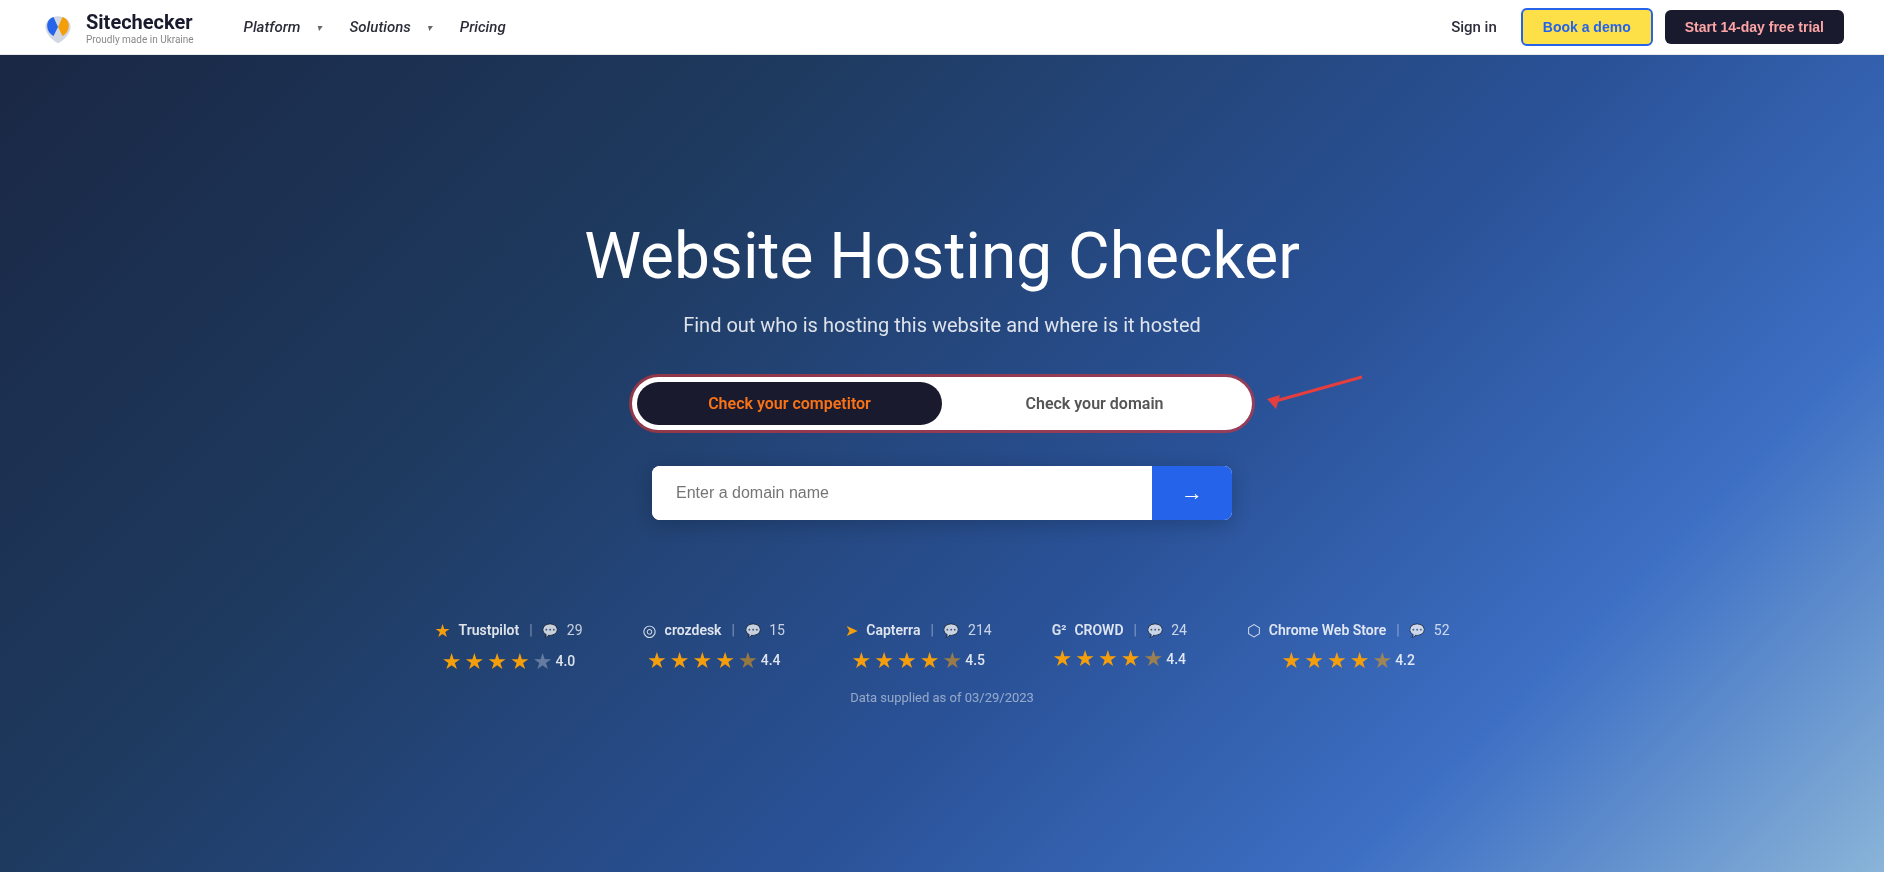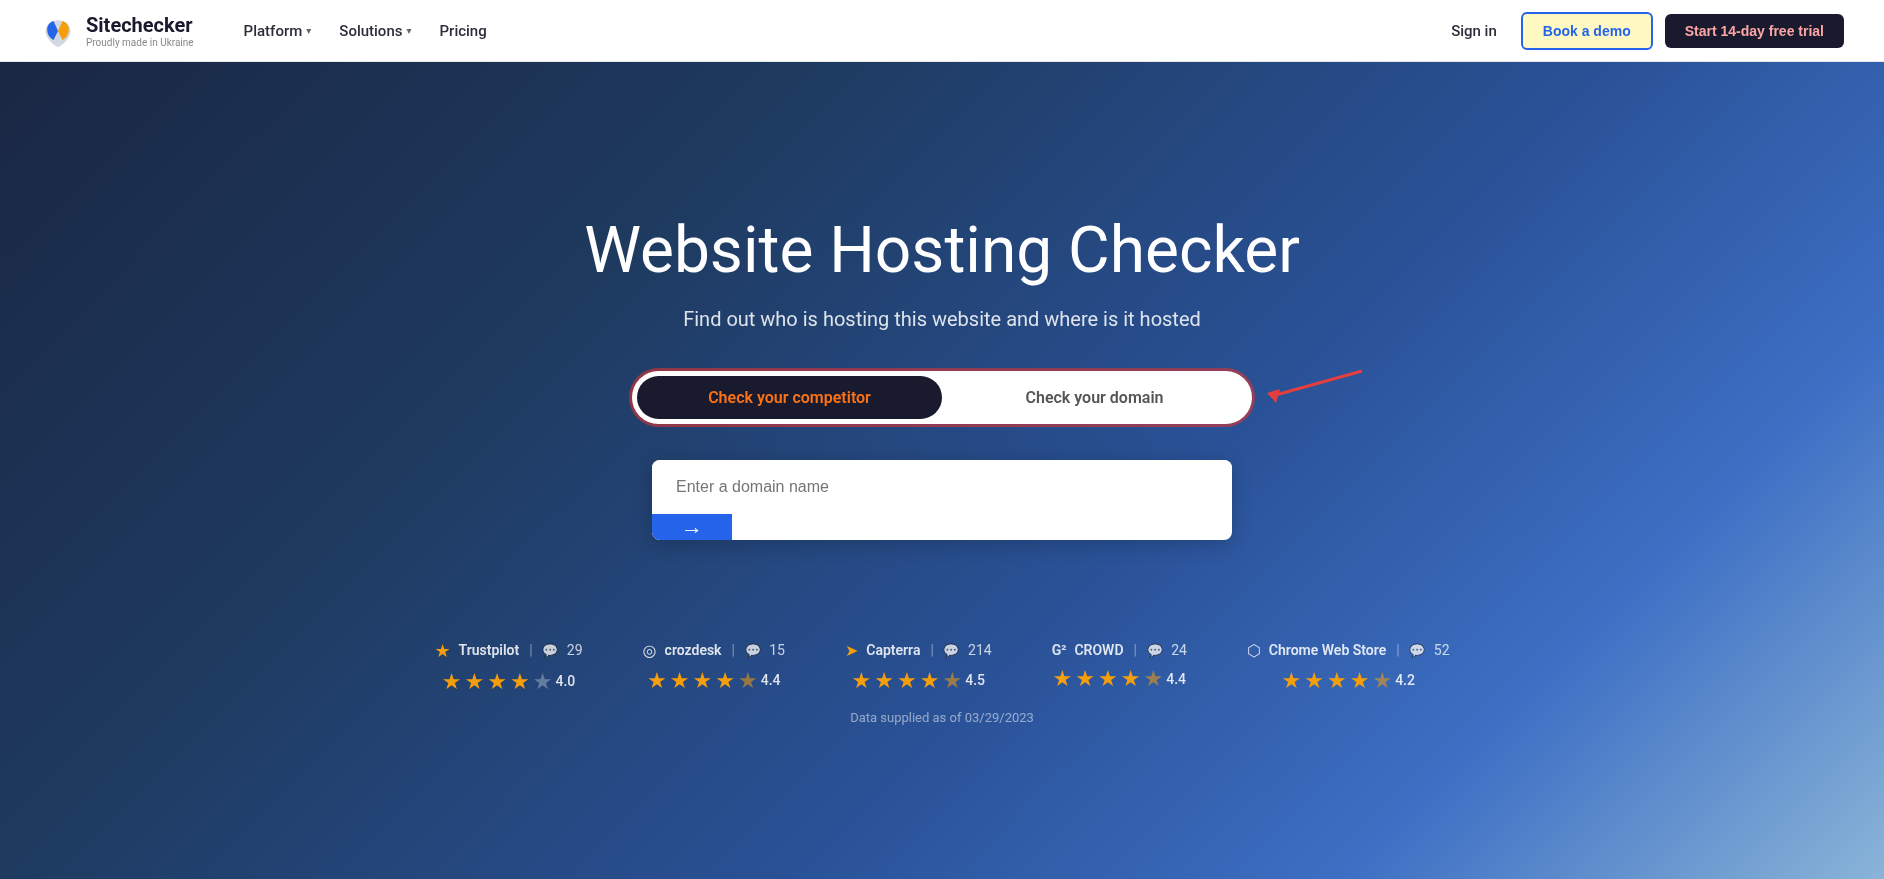--- a/index.html
+++ b/index.html
@@ -4,45 +4,46 @@
   <style>
     * { margin: 0; padding: 0; box-sizing: border-box; }
     body { font-family: -apple-system, BlinkMacSystemFont, 'Segoe UI', Roboto, sans-serif; background: #fff; overflow-x: hidden; }
 
     
     .navbar {
       display: flex;
       align-items: center;
       justify-content: space-between;
       padding: 0 40px;
-      height: 62px;
+      height: 55px;
       background: #fff;
       border-bottom: 1px solid #e8e8e8;
       position: relative;
       z-index: 10;
     }
     .navbar-left { display: flex; align-items: center; gap: 40px; }
     .logo { display: flex; align-items: center; gap: 10px; text-decoration: none; }
     .logo-text { display: flex; flex-direction: column; }
     .logo-brand { font-size: 20px; font-weight: 700; color: #1a1a2e; }
     .logo-tagline { font-size: 10px; color: #888; }
     .nav-links { display: flex; align-items: center; gap: 8px; }
     .nav-link {
-      display: flex; align-items: center; gap: 4px;
+      display: flex; align-items: center; gap: 16px;
       font-size: 15px; color: #2d2d3a; font-weight: 500;
       cursor: pointer; padding: 6px 10px; border-radius: 4px;
       text-decoration: none;
+      font-style: italic;
     }
     .chevron { font-size: 10px; color: #666; }
     .navbar-right { display: flex; align-items: center; gap: 12px; }
     .sign-in { font-size: 15px; color: #2d2d3a; cursor: pointer; font-weight: 500; padding: 6px 12px; }
     .btn-demo {
       padding: 9px 20px; border: 2px solid #2563eb; border-radius: 6px;
       color: #2563eb; font-size: 14px; font-weight: 600; cursor: pointer;
-      background: #fef9c3;
+      background: #fde047;
     }
     .btn-trial {
       padding: 9px 20px; background: #1a1a2e; border-radius: 6px;
       color: #fca5a5; font-size: 14px; font-weight: 600; cursor: pointer;
       border: none;
     }
 
     
     .hero {
       min-height: 817px;
@@ -103,21 +104,20 @@
 
     
     .search-box {
       display: flex;
       width: 580px;
       background: #fff;
       border-radius: 8px;
       overflow: hidden;
       box-shadow: 0 4px 20px rgba(0,0,0,0.2);
       margin-bottom: 80px;
-      flex-direction: column;
     }
     .search-input {
       flex: 1;
       padding: 18px 24px;
       font-size: 16px;
       border: none;
       outline: none;
       color: #999;
     }
     .search-btn {

